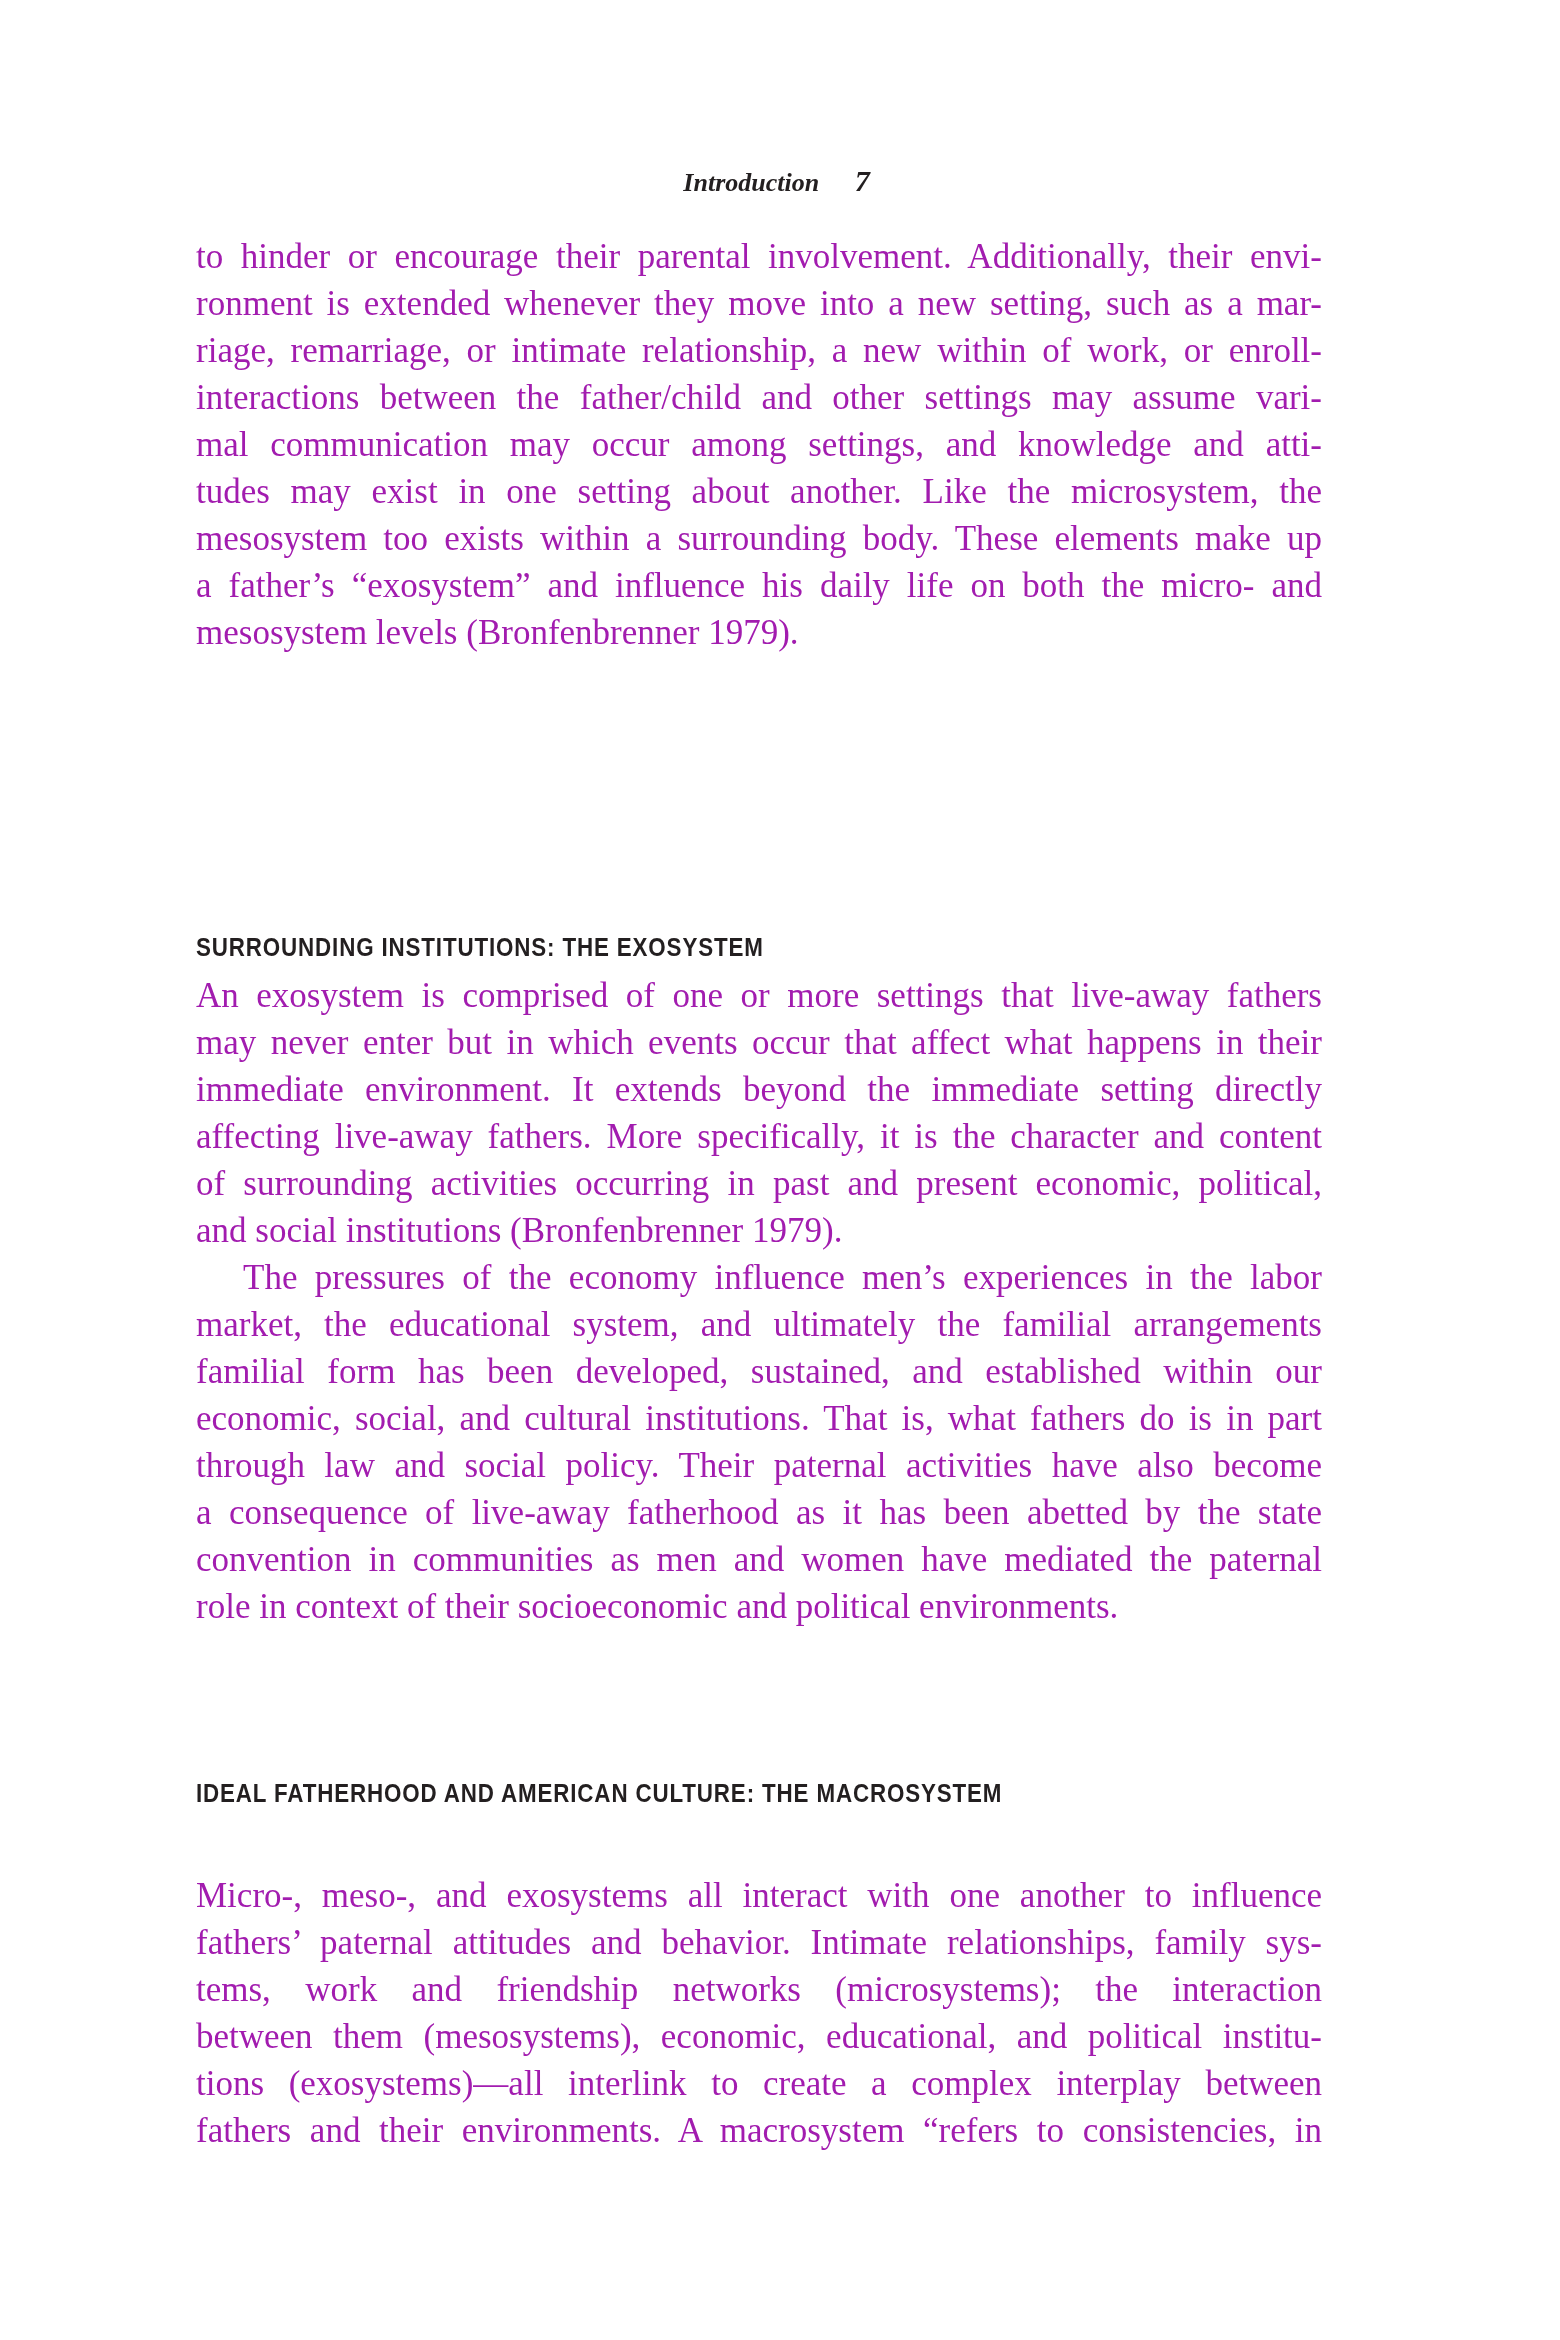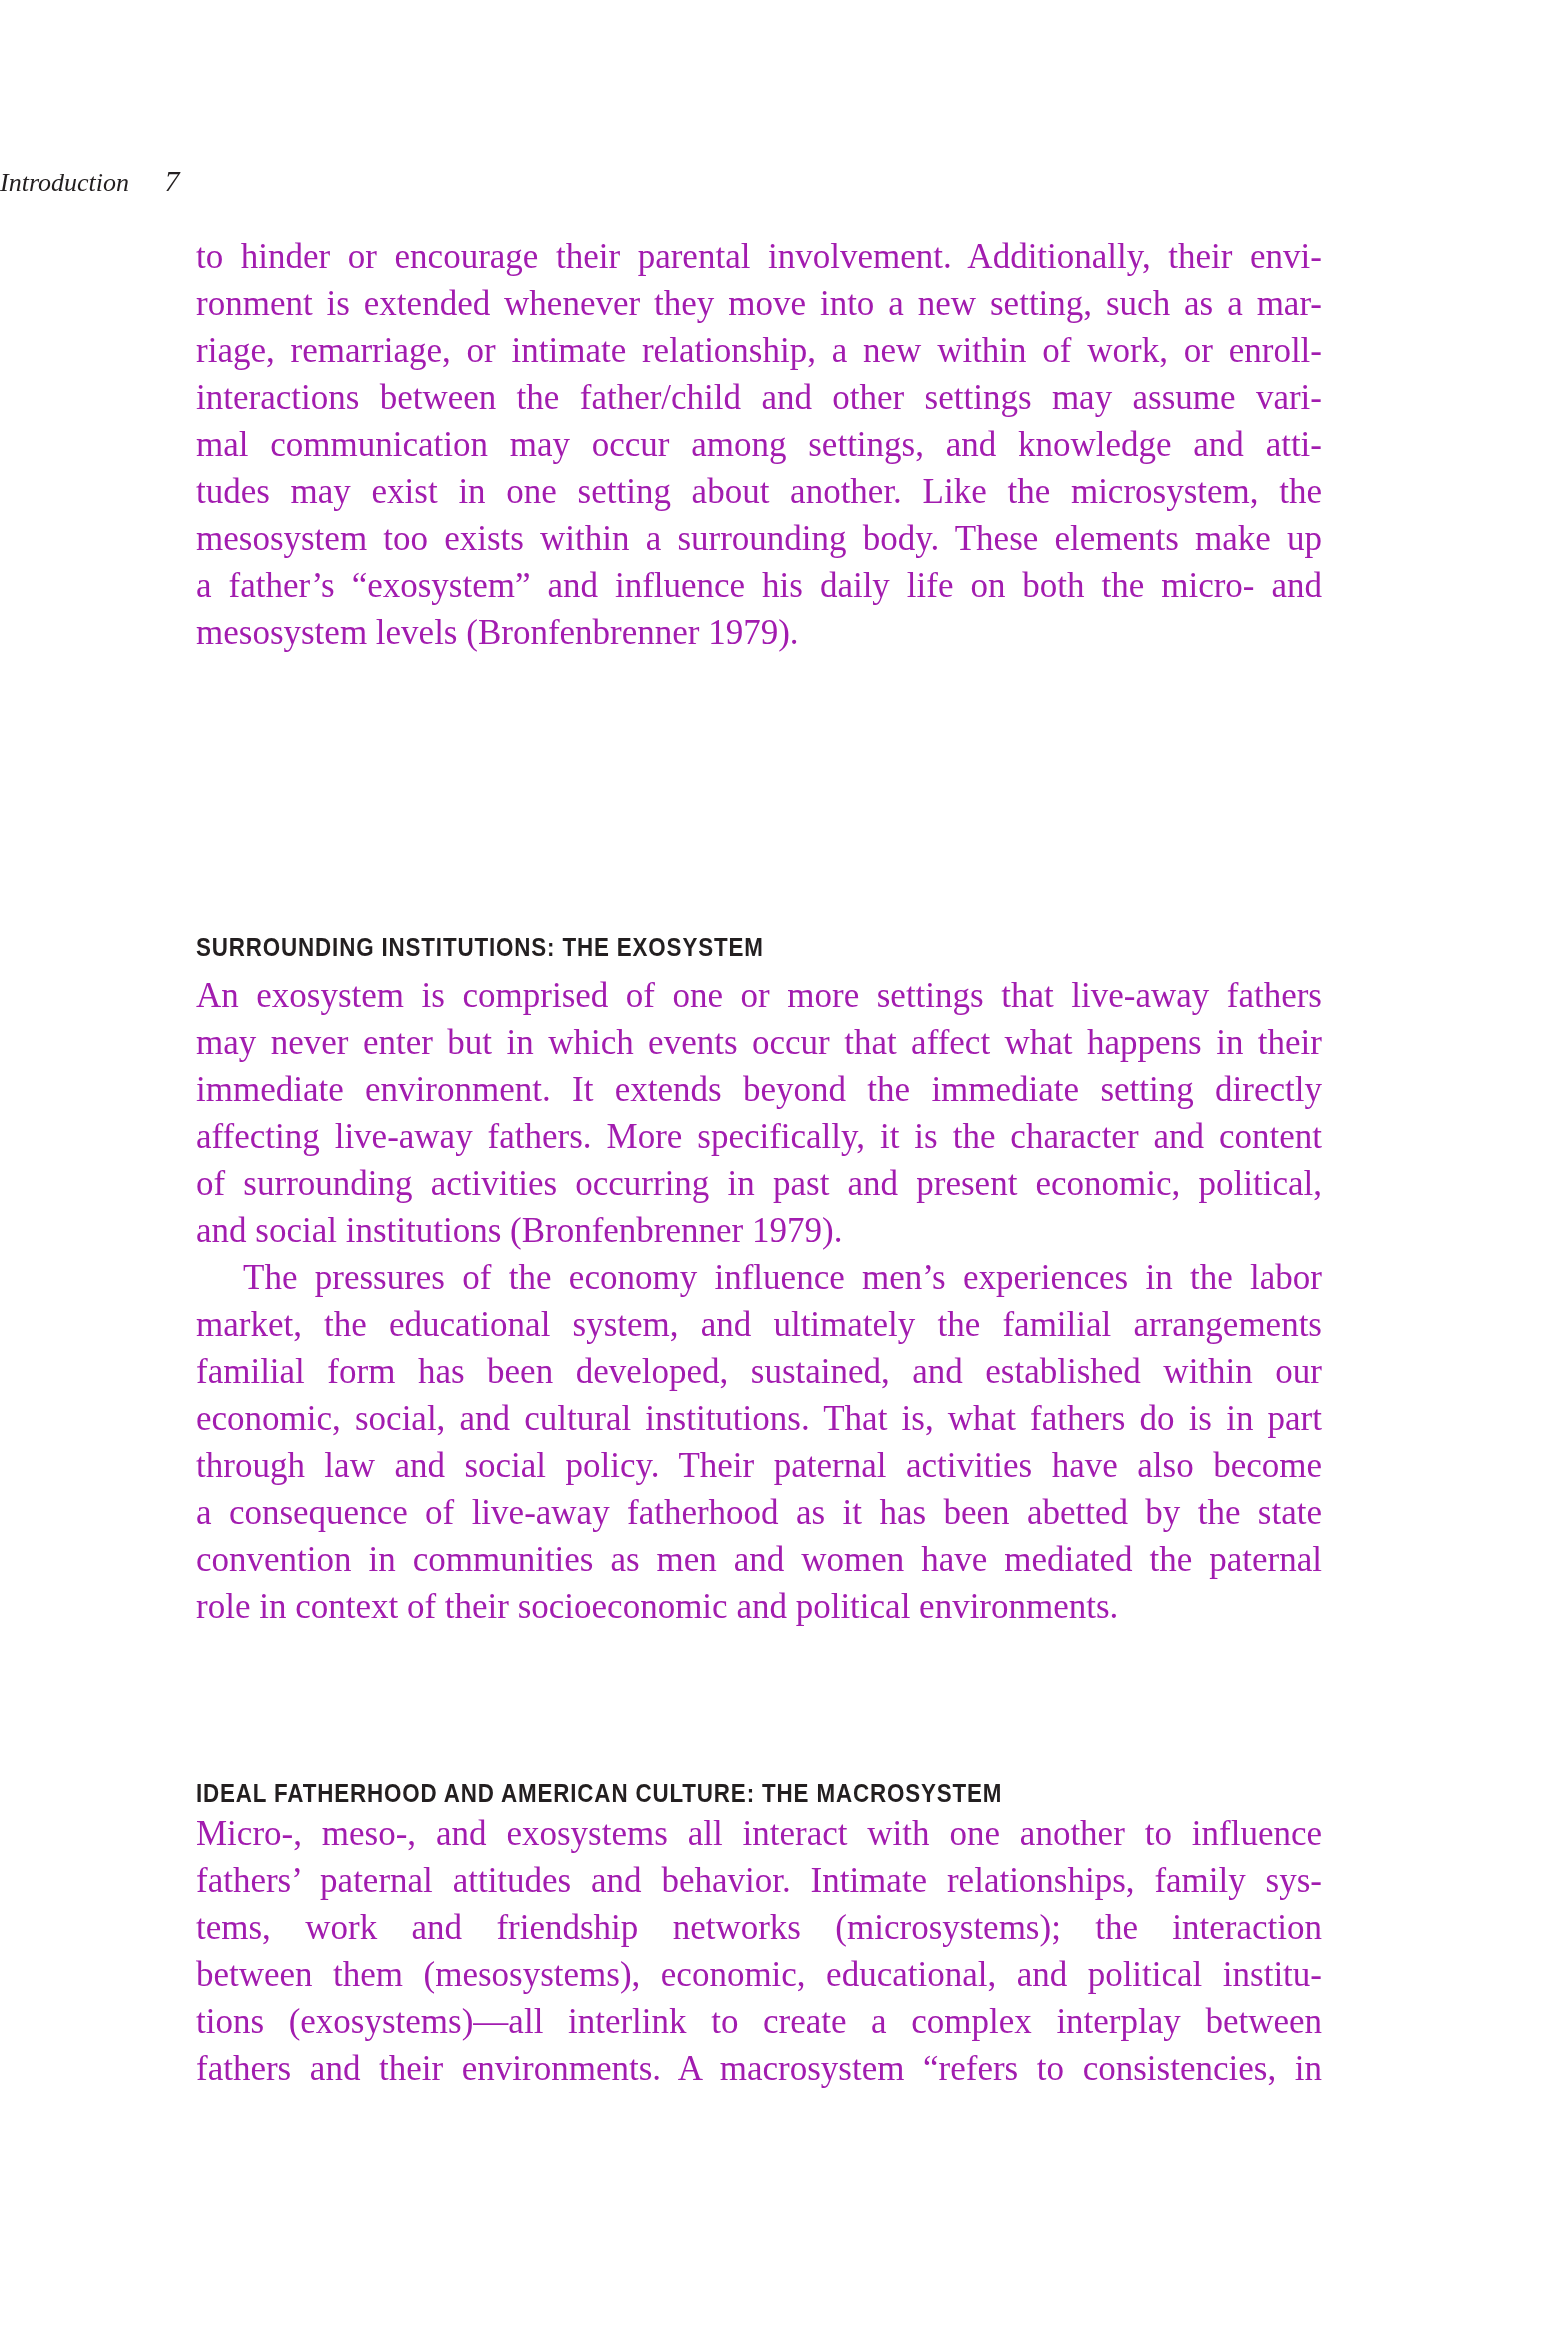--- a/index.html
+++ b/index.html
@@ -1,42 +1,42 @@
 <!DOCTYPE html>
 <html><head>
 <meta charset="utf-8">
 <style>
   html, body { margin: 0; padding: 0; background: #ffffff; }
   body { width: 1561px; height: 2341px; position: relative; overflow: hidden; }
   .page { position: absolute; left: 0; top: 0; width: 1561px; height: 2341px; background: #fff; color: #231f20; }
   .running-head {
-    position: absolute; top: 164px; left: 0; width: 1553px; text-align: left;
+    position: absolute; top: 164px; left: 0; width: 1553px; text-align: center;
     font-family: "Liberation Serif", "DejaVu Serif", serif; font-style: italic;
-    font-size: 26px; color: #231f20;
+    font-size: 26px; color: #231f20; font-weight: bold;
   }
   .running-head .title { margin-right: 29px; }
   .running-head .num { font-size: 30px; }
   .body {
     position: absolute; left: 196px; width: 1126px;
     font-family: "Liberation Serif", "DejaVu Serif", serif;
     font-size: 35px; line-height: 47px; color: #a21caf;
   }
   .line { display: block; white-space: nowrap; text-align: justify; text-align-last: justify; height: 47px; }
   .line.last { text-align-last: left; }
   .line.indent { padding-left: 47px; }
   .heading {
     position: absolute; left: 196px;
     font-family: "Liberation Sans", "DejaVu Sans", sans-serif; font-weight: bold;
     font-size: 26px; letter-spacing: 1px; color: #231f20; transform: scaleX(0.86); transform-origin: left center;
   }
   #para1 { top: 233px; }
   #heading-exo { top: 932px; }
   #para2 { top: 972px; }
   #heading-macro { top: 1778px; }
-  #para3 { top: 1810px; }
+  #para3 { top: 1872px; }
 </style>
 </head>
 <body>
 
 <div class="page">
 
   <div class="running-head">
     <span class="title">Introduction</span>
     <span class="num">7</span>
   </div>

